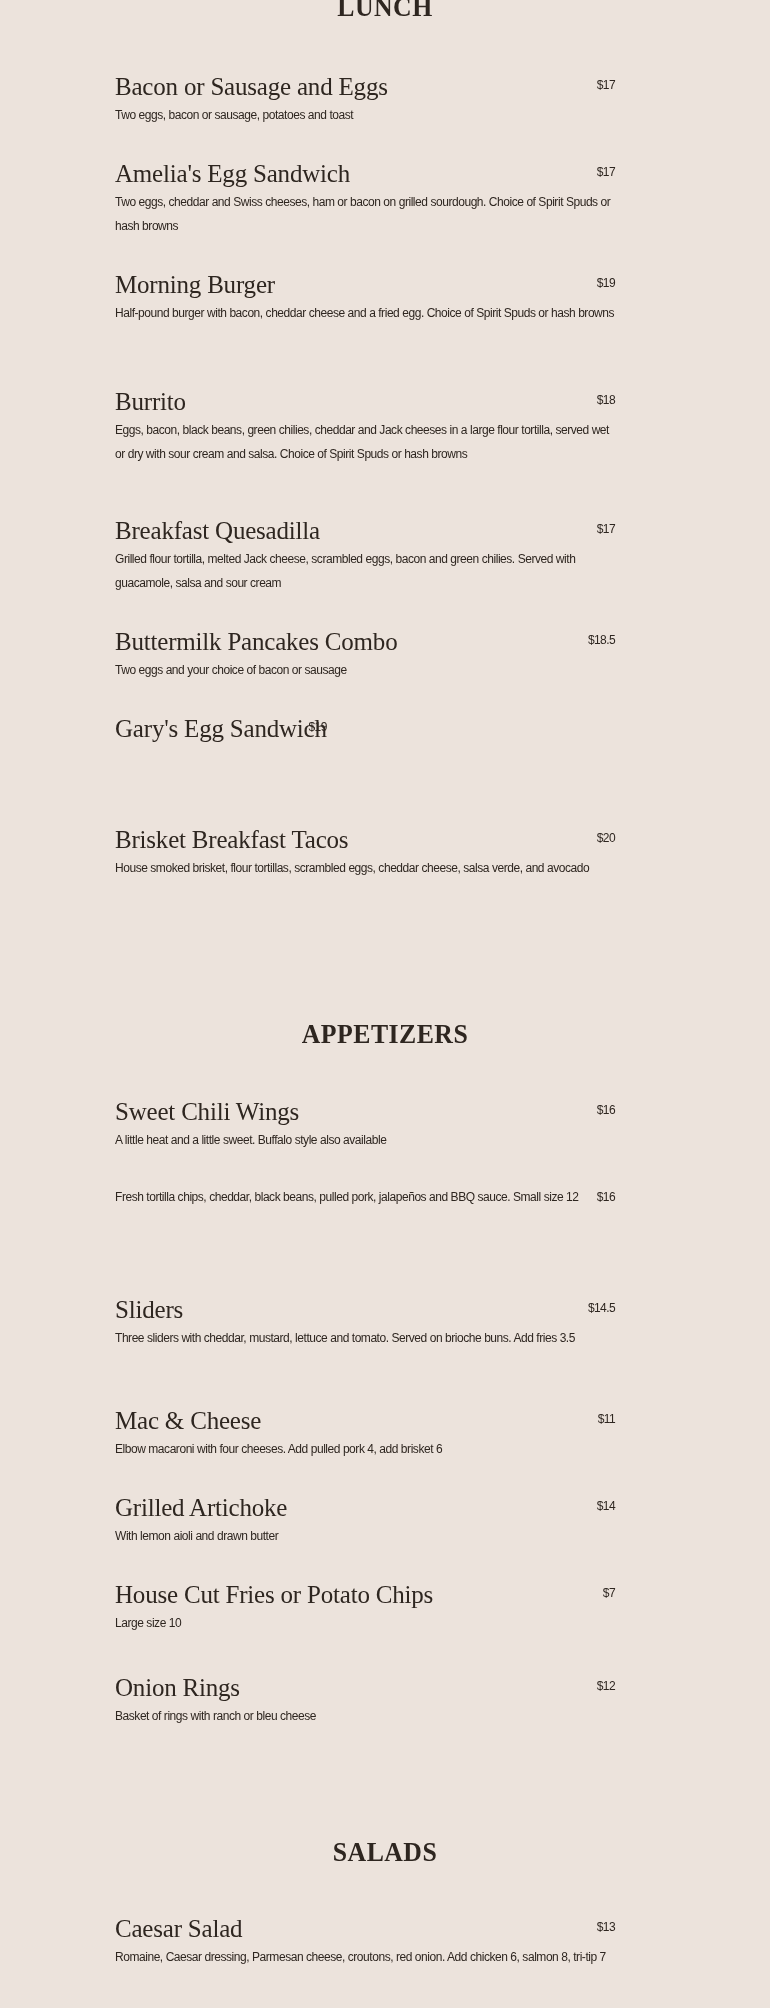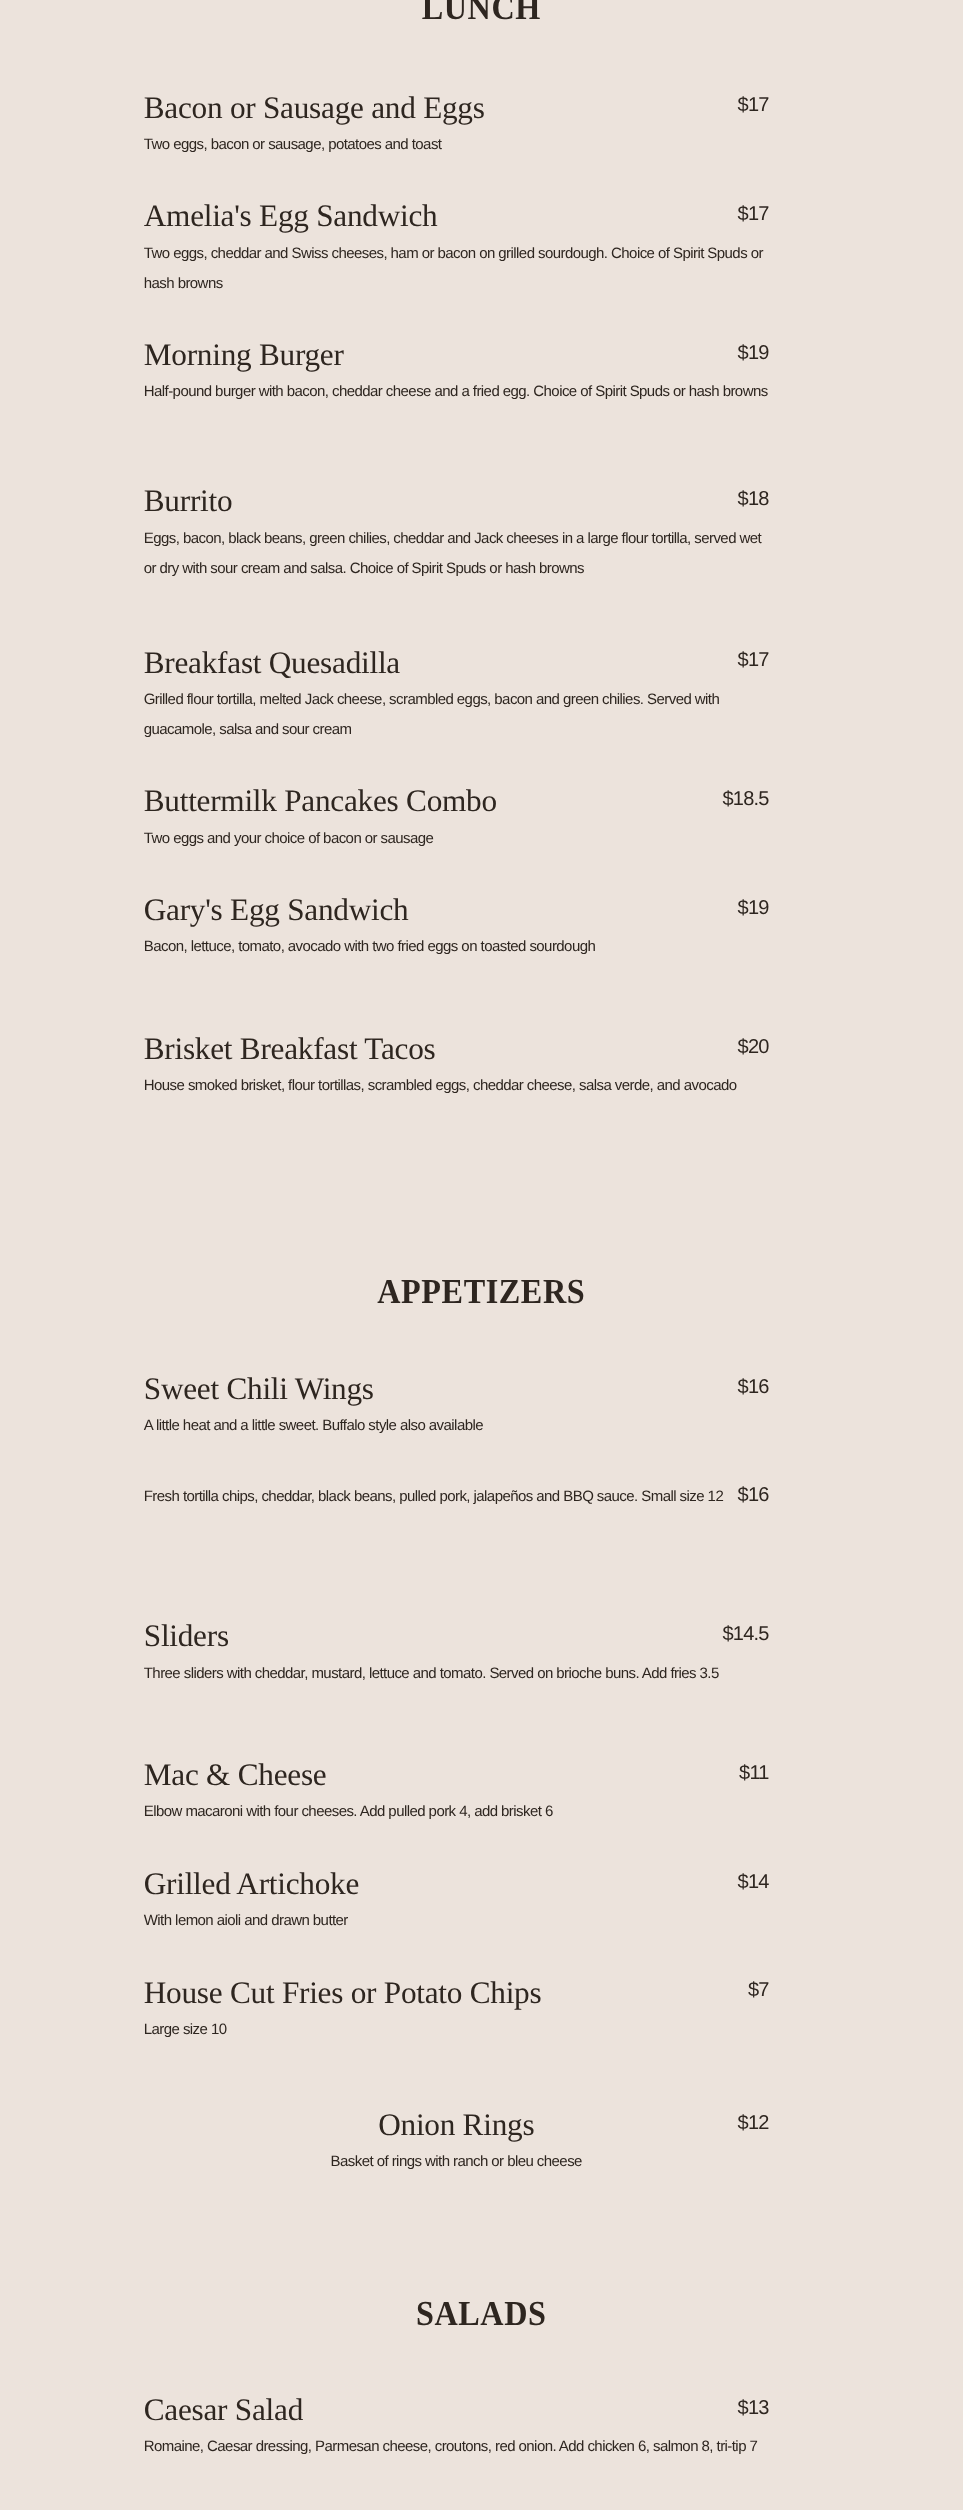--- a/index.html
+++ b/index.html
@@ -31,21 +31,21 @@
     line-height: 30px;
     color: #2E2620;
     letter-spacing: -0.2px;
     white-space: nowrap;
   }
   .item-price {
     position: absolute;
     right: 0;
     top: 0;
     font-family: "Liberation Sans", "DejaVu Sans", sans-serif;
-    font-size: 16px;
+    font-size: 12px;
     line-height: 26px;
     color: #2E2620;
     letter-spacing: -0.6px;
   }
   .item-desc {
     font-family: "Liberation Sans", "DejaVu Sans", sans-serif;
     font-size: 12px;
     line-height: 24px;
     color: #2E2620;
     width: 500px;
@@ -87,21 +87,20 @@
         <div class="item-desc">Grilled flour tortilla, melted Jack cheese, scrambled eggs, bacon and green chilies. Served with guacamole, salsa and sour cream</div>
       </div>
       <div class="item" style="position:absolute; top:555px;">
         <div class="item-name">Buttermilk Pancakes Combo</div>
         <div class="item-price">$18.5</div>
         <div class="item-desc">Two eggs and your choice of bacon or sausage</div>
       </div>
       <div class="item" style="position:absolute; top:642px;">
         <div class="item-name">Gary's Egg Sandwich</div>
         <div class="item-price">$19</div>
-        <div class="item-desc">Bacon, lettuce, tomato, avocado with two fried eggs on toasted sourdough</div>
       </div>
       <div class="item" style="position:absolute; top:753px;">
         <div class="item-name">Brisket Breakfast Tacos</div>
         <div class="item-price">$20</div>
         <div class="item-desc">House smoked brisket, flour tortillas, scrambled eggs, cheddar cheese, salsa verde, and avocado</div>
       </div>
     </div>
   </section>
 
   <section class="section" style="position:absolute; top:0; left:0;">
@@ -129,21 +128,21 @@
       <div class="item" style="position:absolute; top:396px;">
         <div class="item-name">Grilled Artichoke</div>
         <div class="item-price">$14</div>
         <div class="item-desc">With lemon aioli and drawn butter</div>
       </div>
       <div class="item" style="position:absolute; top:483px;">
         <div class="item-name">House Cut Fries or Potato Chips</div>
         <div class="item-price">$7</div>
         <div class="item-desc">Large size 10</div>
       </div>
-      <div class="item" style="position:absolute; top:589px;text-align:center;">
+      <div class="item" style="position:absolute; top:576px;">
         <div class="item-name">Onion Rings</div>
         <div class="item-price">$12</div>
         <div class="item-desc">Basket of rings with ranch or bleu cheese</div>
       </div>
     </div>
   </section>
 
   <section class="section" style="position:absolute; top:0; left:0;">
     <h2 class="section-title" style="position:absolute; top:1836px; left:0; width:770px;">SALADS</h2>
     <div class="items" style="position:absolute; top:1914px; left:0;">

